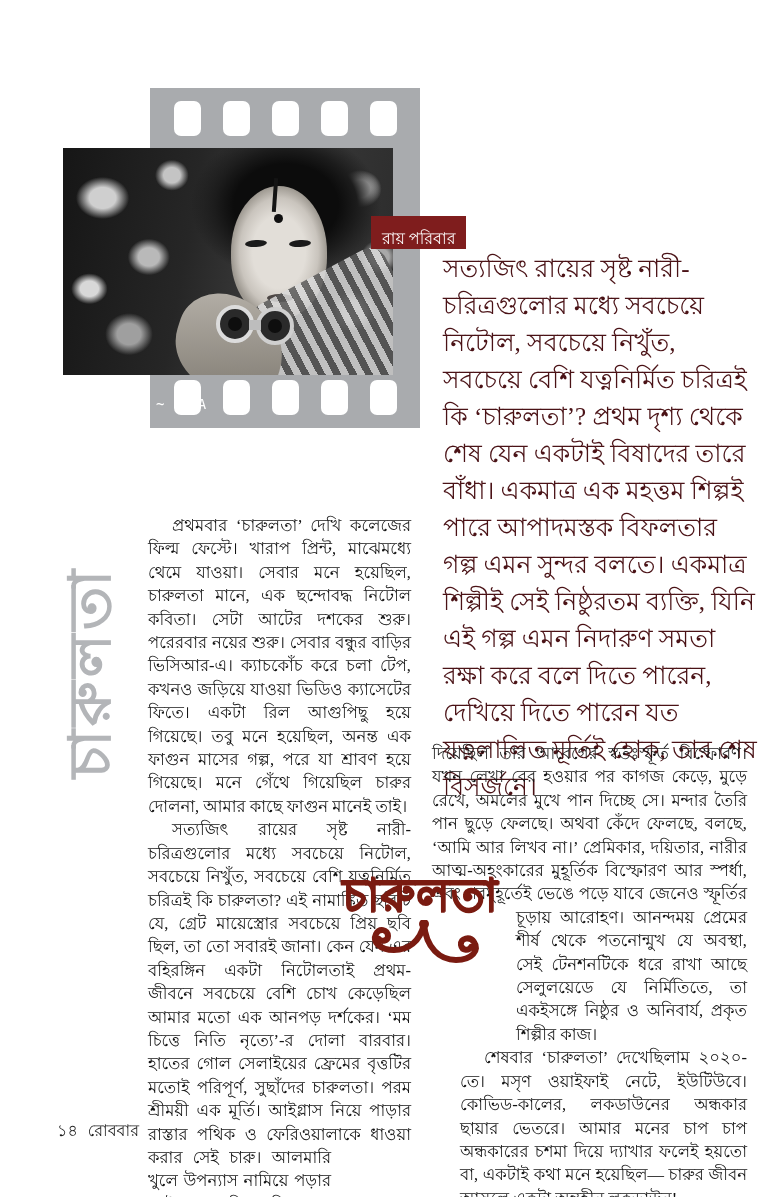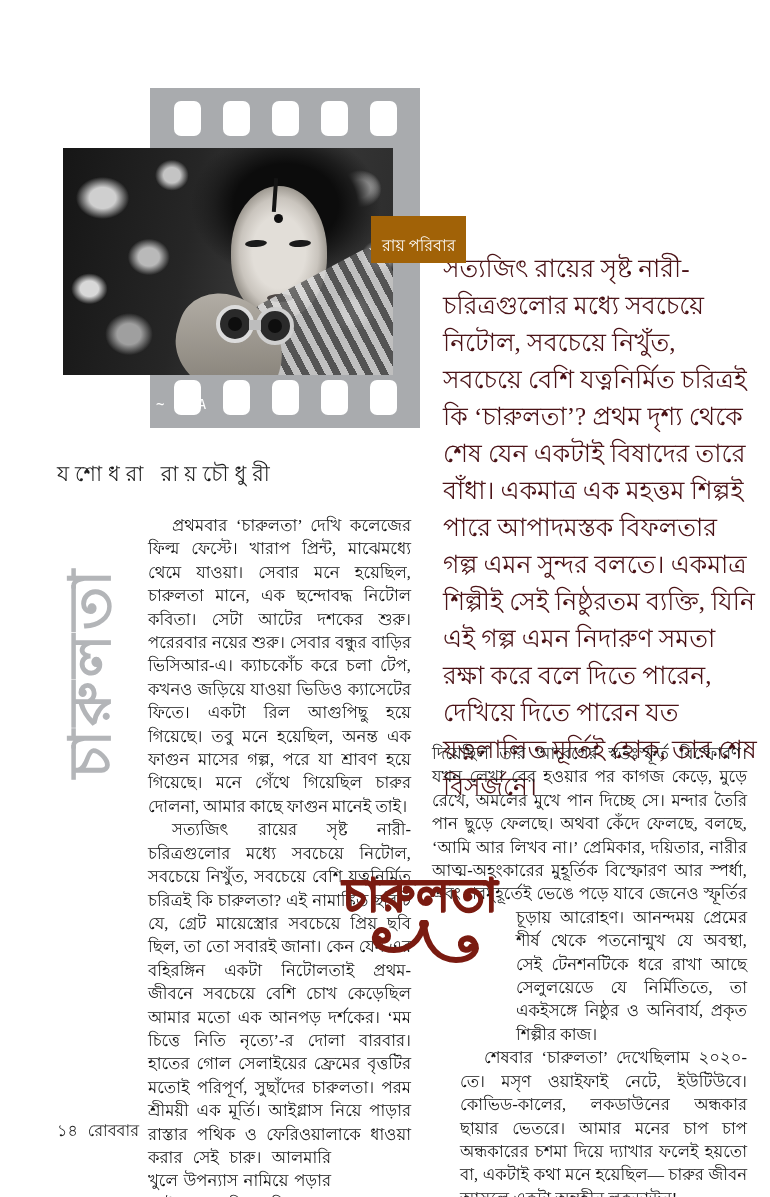--- a/index.html
+++ b/index.html
@@ -53,21 +53,21 @@
     opacity:.85;border-radius:18px;
   }
   .photo .hand{
     position:absolute;left:112px;bottom:-18px;width:110px;height:96px;transform:rotate(18deg);
     background:linear-gradient(160deg,#b7b2aa,#7d786f);border-radius:40% 60% 30% 50%;
   }
   .photo .glasses{position:absolute;left:150px;top:152px;}
 
   
   .badge{
-    position:absolute;left:371px;top:216px;height:15px;padding:16px 11px;background:#a16207;
+    position:absolute;left:371px;top:216px;height:15px;padding:9px 11px;background:#7f1d1d;
     color:#ffffff;font-size:16px;line-height:27px;white-space:nowrap;z-index:5;
     font-family:"Liberation Serif", serif;
   }
 
   
   .standfirst{
     position:absolute;left:443px;top:250px;width:314px;
     color:#4a1216;font-size:25px;line-height:37px;text-align:left;
   }
 
@@ -141,21 +141,20 @@
       <rect x="36" y="20" width="12" height="10" fill="#bdbdbd"></rect>
       <circle cx="22" cy="24" r="7" fill="#0e0e0e"></circle>
       <circle cx="62" cy="26" r="7" fill="#0e0e0e"></circle>
     </svg>
   </div>
 
   <div class="badge">রায় পরিবার</div>
 
   <div class="standfirst">সত্যজিৎ রায়ের সৃষ্ট নারী-চরিত্রগুলোর মধ্যে সবচেয়ে নিটোল, সবচেয়ে নিখুঁত, সবচেয়ে বেশি যত্ননির্মিত চরিত্রই কি ‘চারুলতা’? প্রথম দৃশ্য থেকে শেষ যেন একটাই বিষাদের তারে বাঁধা। একমাত্র এক মহত্তম শিল্পই পারে আপাদমস্তক বিফলতার গল্প এমন সুন্দর বলতে। একমাত্র শিল্পীই সেই নিষ্ঠুরতম ব্যক্তি, যিনি এই গল্প এমন নিদারুণ সমতা রক্ষা করে বলে দিতে পারেন, দেখিয়ে দিতে পারেন যত যত্নলালিত মূর্তিই হোক, তার শেষ বিসর্জনে।</div>
 
-  <div class="author">যশোধরা রায়চৌধুরী</div>
 
   <div class="side-title">
     <span>চারুলতা</span>
   </div>
 
   <div class="col col-left">
     <p class="indent">প্রথমবার ‘চারুলতা’ দেখি কলেজের ফিল্ম ফেস্টে। খারাপ প্রিন্ট, মাঝেমধ্যে থেমে যাওয়া। সেবার মনে হয়েছিল, চারুলতা মানে, এক ছন্দোবদ্ধ নিটোল কবিতা। সেটা আটের দশকের শুরু। পরেরবার নয়ের শুরু। সেবার বন্ধুর বাড়ির ভিসিআর-এ। ক্যাচকোঁচ করে চলা টেপ, কখনও জড়িয়ে যাওয়া ভিডিও ক্যাসেটের ফিতে। একটা রিল আগুপিছু হয়ে গিয়েছে। তবু মনে হয়েছিল, অনন্ত এক ফাগুন মাসের গল্প, পরে যা শ্রাবণ হয়ে গিয়েছে। মনে গেঁথে গিয়েছিল চারুর দোলনা, আমার কাছে ফাগুন মানেই তাই।</p>
     <p class="indent"><span>সত্যজিৎ রায়ের সৃষ্ট নারী-চরিত্রগুলোর মধ্যে সবচেয়ে নিটোল, সবচেয়ে নিখুঁত, সবচেয়ে বেশি যত্ননির্মিত চরিত্রই কি চারুলতা? এই নামাঙ্কিত ছবিটি যে, গ্রেট মায়েস্ত্রোর সবচেয়ে প্রিয় ছবি ছিল, তা তো সবারই জানা। কেন যেন এর বহিরঙ্গিন একটা নিটোলতাই প্রথম-জীবনে সবচেয়ে বেশি চোখ কেড়েছিল আমার মতো এক আনপড় দর্শকের। ‘মম চিত্তে নিতি নৃত্যে’-র দোলা বারবার। হাতের গোল সেলাইয়ের ফ্রেমের বৃত্তটির মতোই পরিপূর্ণ, সুছাঁদের চারুলতা। পরম শ্রীময়ী এক মূর্তি। আইগ্লাস নিয়ে পাড়ার রাস্তার পথিক ও ফেরিওয়ালাকে ধাওয়া করার সেই চারু।</span><span class="push-right"></span> <span>আলমারি খুলে উপন্যাস নামিয়ে পড়ার সেই চারু, ‘বঙ্কিম, বঙ্কিম’ সুরে সুরে যার হাতে বইটিও এক আভরণ, অন্তহীন বিলাস, আলস্যের পেন্ডুলাম। পরে যা পেয়েছি ফ্লোবেয়ারের মাদাম বোভারিতে। বাগানে গাছদের চন্দ্রাতপে দোলনার দোলনের সঙ্গে মিলে যাওয়া সেই একই পেন্ডুলামের ছন্দ। অমলের মুখের দিকে তাকানো আর ঝরাপাতার ঘূর্ণির মতো দীর্ঘশ্বাস মিলেমিশে একরাশ বসন্ত বাতাসের ঘরে ফেরা।</span></p>
 
   </div>

